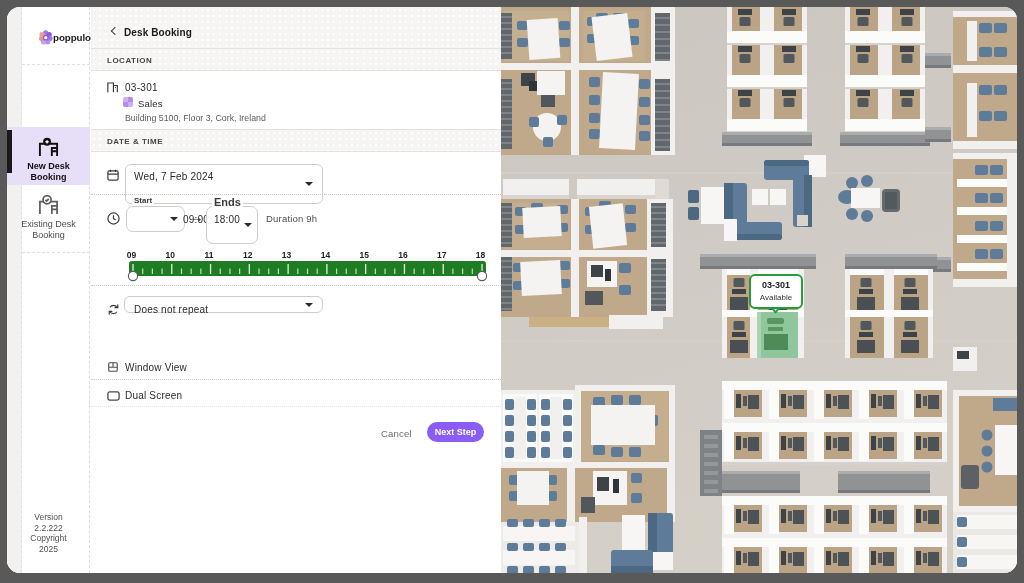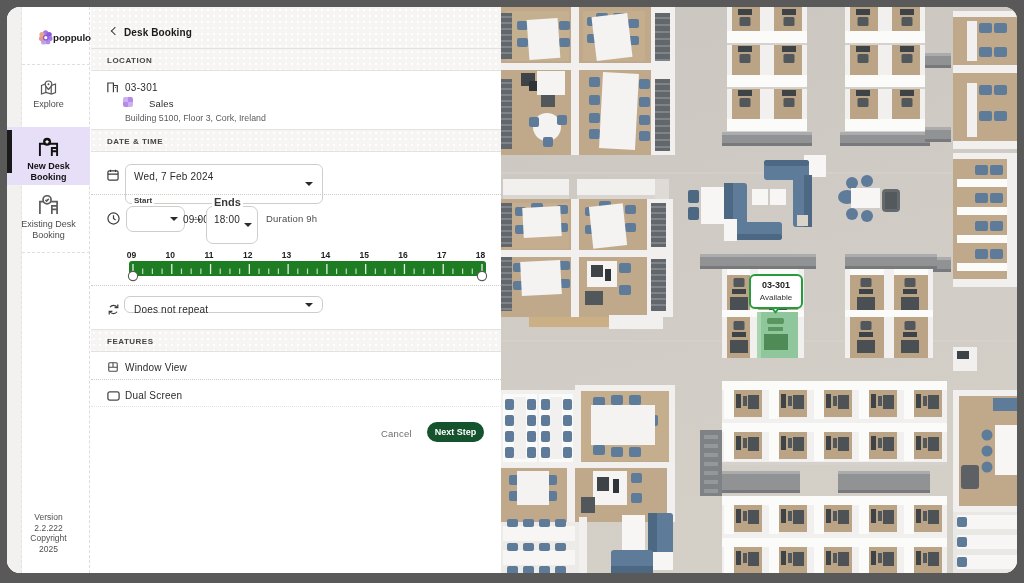--- a/index.html
+++ b/index.html
@@ -575,29 +575,20 @@
           <circle cx="10.9" cy="9.4" r="2.6" fill="#a277e6"></circle>
           <circle cx="8.7" cy="12.7" r="2.6" fill="#b28ae9"></circle>
           <circle cx="4.6" cy="12.9" r="2.6" fill="#c0a2ee"></circle>
           <circle cx="2.5" cy="9.6" r="2.6" fill="#e09a85"></circle>
           <circle cx="3.0" cy="5.7" r="2.6" fill="#e8a38b"></circle>
           <circle cx="6.8" cy="8.7" r="2.9" fill="#8b59dd"></circle>
           <circle cx="6.8" cy="8.7" r="1.6" fill="#ffffff"></circle>
           <text x="14" y="12.3" font-family="Liberation Sans, sans-serif" font-size="9.8" font-weight="bold" fill="#1c1c1c" letter-spacing="-0.1">poppulo</text>
         </svg></div>
     <div class="hdiv" style="top:57px;"></div>
-    <div class="nav" id="nav-explore">
-      <svg width="17" height="16" viewBox="0 0 17 16" fill="none" stroke="#555" stroke-width="1.2">
-        <path d="M1.5 5.5 L5.5 4 L11 5.5 L15.5 4 V12.5 L11.5 14 L6 12.5 L1.5 14 Z"></path>
-        <path d="M5.8 4.2 V12.3 M11.2 5.7 V13.8"></path>
-        <path d="M8.5 1 a3.3 3.3 0 0 1 3.3 3.3 c0 2.1 -2.2 4.2 -3.3 5.2 c-1.1 -1 -3.3 -3.1 -3.3 -5.2 A3.3 3.3 0 0 1 8.5 1 Z" fill="#fff"></path>
-        <circle cx="8.5" cy="4.3" r="1" fill="#555" stroke="none"></circle>
-      </svg>
-      Explore
-    </div>
     <div class="nav" id="nav-new">
       <svg width="25" height="21" viewBox="0 0 26 22" fill="none" stroke="#111" stroke-width="2">
         <path d="M4 20 V7 H10"></path>
           <path d="M13 7 H22 V20 M22 11.5 H16.5 V20 M16.5 15 H22"></path>
         <circle cx="11.5" cy="5" r="4.2" fill="#111" stroke="none"></circle>
           <path d="M11.5 3.3 V6.7 M9.8 5 H13.2" stroke="#fff" stroke-width="1.4"></path>
       </svg>
       New Desk<br>Booking
     </div>
     <div class="nav" id="nav-exist">
@@ -620,21 +611,21 @@
       </div>
     <div class="band dotted" style="top:41px;height:23px;">
         <span>LOCATION</span>
       </div>
 
     <svg class="row-ic" style="top:75px;" width="11" height="11" viewBox="0 0 13 12" fill="none" stroke="#3a3a3a" stroke-width="1.4">
         <path d="M1 11.5 V0.7 H7.6 V11.5 M7.6 3.6 H12.2 V11.5 M9.4 6 h1"></path>
       </svg>
     <div style="position:absolute;left:34px;top:75px;color:#2b2b2b;letter-spacing:0.3px;">03-301</div>
     <div style="position:absolute;left:32px;top:90px;width:10px;height:10px;border-radius:2px;background:conic-gradient(#b68ae9 25%, #cdb0f4 0 50%, #b68ae9 0 75%, #cdb0f4 0);"></div>
-    <div style="position:absolute;left:58px;top:91px;font-size:9.5px;color:#2b2b2b;letter-spacing:0.2px;">Sales</div>
+    <div style="position:absolute;left:47px;top:91px;font-size:9.5px;color:#2b2b2b;letter-spacing:0.2px;">Sales</div>
     <div style="position:absolute;left:34px;top:106px;font-size:8.8px;color:#5b5b5b;">Building 5100, Floor 3, Cork, Ireland</div>
 
     <div class="band dotted" style="top:122px;height:23px;">
         <span>DATE &amp; TIME</span>
       </div>
 
     <svg class="row-ic" style="top:162px;" width="12" height="12" viewBox="0 0 13 13" fill="none" stroke="#3a3a3a" stroke-width="1.3">
         <rect x="1" y="2" width="11" height="10" rx="1.5"></rect>
         <path d="M1 5.5 H12 M3.8 0.8 v2.4 M9.2 0.8 v2.4"></path>
       </svg>
@@ -718,32 +709,29 @@
 
     <svg class="row-ic" style="top:296px;" width="13" height="13" viewBox="0 0 14 14" fill="none" stroke="#3a3a3a" stroke-width="1.3">
         <path d="M3.2 4.6 A4.6 4.6 0 0 1 10.8 4.6 M10.8 9.4 A4.6 4.6 0 0 1 3.2 9.4"></path>
         <path d="M11.6 1.6 V5 H8.2 M2.4 12.4 V9 H5.8"></path>
       </svg>
     <div class="sel" style="left:33px;top:289px;width:199px;height:17px;">
         <span style="position:absolute;left:9px;top:7px;">Does not repeat</span>
         <div class="car"></div>
       </div>
 
-    <div class="band dotted" style="top:322px;height:23px;">
-        <span>FEATURES</span>
-      </div>
 
     <svg class="row-ic" style="left:17px;top:355px;" width="10" height="10" viewBox="0 0 12 12" fill="none" stroke="#4a4a4a" stroke-width="1.3">
         <rect x="0.9" y="0.9" width="10.2" height="10.2" rx="1.2"></rect>
         <path d="M6 1 V6.2 M1 6.2 H11"></path>
       </svg>
     <div style="position:absolute;left:34px;top:355px;color:#2b2b2b;letter-spacing:0.2px;">Window View</div>
     <div class="div" style="top:372px;"></div>
     <svg class="row-ic" style="left:16px;top:384px;" width="13" height="10" viewBox="0 0 13 10" fill="none" stroke="#4a4a4a" stroke-width="1.3">
         <rect x="0.9" y="0.9" width="11.2" height="8.2" rx="1.8"></rect>
       </svg>
     <div style="position:absolute;left:34px;top:383px;color:#2b2b2b;letter-spacing:0.2px;">Dual Screen</div>
     <div class="div" style="top:399px;border-top-color:#e4e2e0;"></div>
 
     <div style="position:absolute;left:290px;top:421px;font-size:9.5px;color:#6e6e6e;letter-spacing:0.2px;">Cancel</div>
-    <div style="position:absolute;left:336px;top:415px;width:57px;height:20px;border-radius:10px;background:#14532d;color:#fff;font-weight:bold;font-size:9px;text-align:center;line-height:20px;">Next Step</div>
+    <div style="position:absolute;left:336px;top:415px;width:57px;height:20px;border-radius:10px;background:#8b5cf6;color:#fff;font-weight:bold;font-size:9px;text-align:center;line-height:20px;">Next Step</div>
   </div>
 </div>
 
 </body></html>

